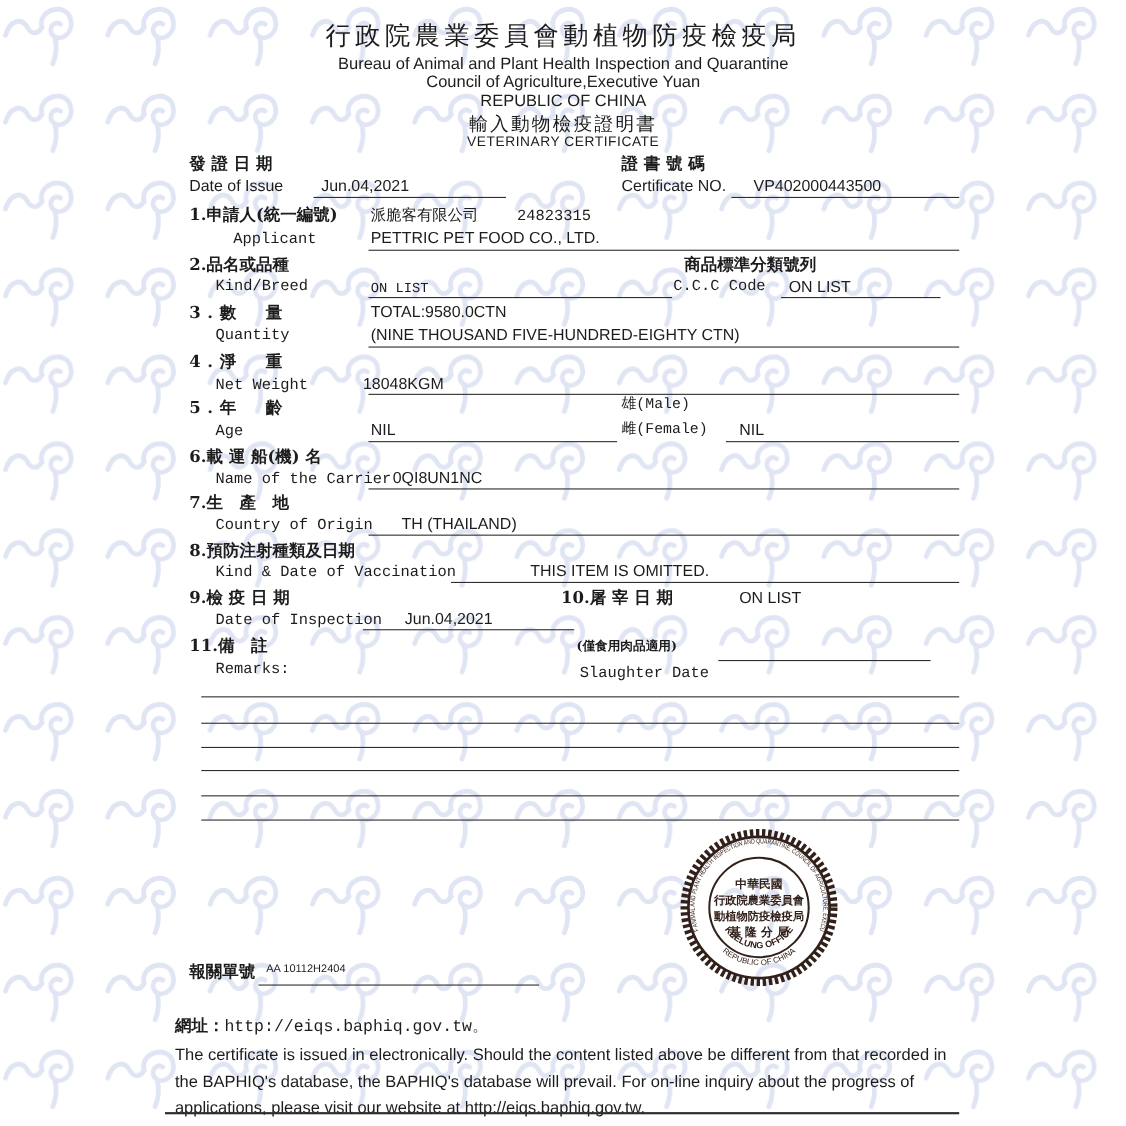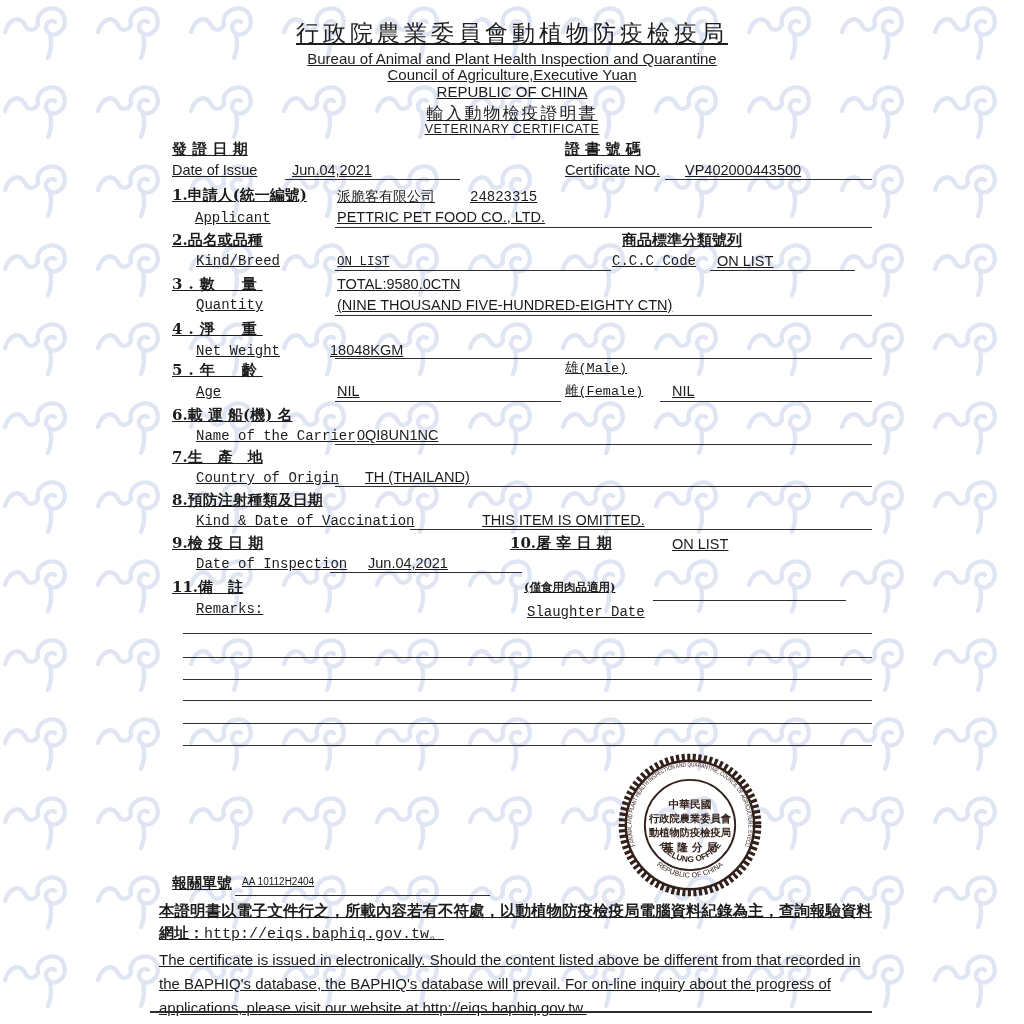--- a/index.html
+++ b/index.html
@@ -1,18 +1,18 @@
 <!DOCTYPE html>
 <html><head>
 <meta charset="utf-8">
 <style>
   html,body{margin:0;padding:0;background:#ffffff;}
   #page{position:relative;width:1024px;height:1024px;background:#ffffff;overflow:hidden;
         font-family:"Liberation Sans","DejaVu Sans",sans-serif;color:#1c1c1c;}
-  .abs{position:absolute;white-space:nowrap;line-height:1.15;text-decoration:underline;}
+  .abs{position:absolute;white-space:nowrap;line-height:1.15;}
   .ctr{left:0;width:1024px;text-align:center;}
   .zh{font-family:"DejaVu Serif","Liberation Serif",serif;font-weight:bold;font-size:15px;}
   .zhbig{font-family:"DejaVu Serif","Liberation Serif",serif;font-weight:500;}
   .mono{font-family:"Liberation Mono","DejaVu Sans Mono",monospace;font-size:14px;}
   .val{font-family:"Liberation Sans","DejaVu Sans",sans-serif;font-size:14.5px;}
   .valmono{font-family:"Liberation Mono","DejaVu Sans Mono",monospace;font-size:12.5px;}
   .rule{position:absolute;border-top:1.6px solid #2e2e2e;height:0;}
   .wm{position:absolute;left:0;top:0;z-index:0;}
   .fg{position:absolute;left:0;top:0;width:1024px;height:1024px;z-index:1;}
   .seal{position:absolute;left:613px;top:748px;}
@@ -51,21 +51,21 @@
     <div class="rule" style="left:285px;top:179px;width:175px;"></div>
 
     <div class="abs zh" style="left:565px;top:141px;">證 書 號 碼</div>
     <div class="abs val" style="left:565px;top:162px;">Certificate NO.</div>
     <div class="abs val" style="left:685px;top:162px;">VP402000443500</div>
     <div class="rule" style="left:665px;top:179px;width:207px;"></div>
 
     <div class="abs zh" style="left:172px;top:187px;">1.申請人(統一編號)</div>
     <div class="abs zhbig" style="left:337px;top:188px;font-size:14px;">派脆客有限公司</div>
     <div class="abs valmono" style="left:470px;top:189px;font-size:14px;">24823315</div>
-    <div class="abs mono" style="left:195px;top:210px;">Applicant</div>
+    <div class="abs mono" style="left:212px;top:210px;">Applicant</div>
     <div class="abs val" style="left:337px;top:209px;">PETTRIC PET FOOD CO., LTD.</div>
     <div class="rule" style="left:335px;top:227px;width:537px;"></div>
 
     <div class="abs zh" style="left:172px;top:232px;">2.品名或品種</div>
     <div class="abs zh" style="left:622px;top:232px;">商品標準分類號列</div>
     <div class="abs mono" style="left:196px;top:253px;">Kind/Breed</div>
     <div class="abs valmono" style="left:337px;top:255px;">ON LIST</div>
     <div class="abs mono" style="left:612px;top:253px;">C.C.C Code</div>
     <div class="abs val" style="left:717px;top:253px;">ON LIST</div>
     <div class="rule" style="left:335px;top:270px;width:276px;"></div>
@@ -147,21 +147,20 @@
         <text x="75" y="72" font-size="10">行政院農業委員會</text>
         <text x="75" y="86" font-size="10">動植物防疫檢疫局</text>
         <text x="75" y="100" font-size="10.5">基 隆 分 局</text>
       </g>
     </svg>
 
     <div class="abs zh" style="left:172px;top:875px;">報關單號</div>
     <div class="abs val" style="left:242px;top:876px;font-size:10px;">AA  10112H2404</div>
     <div class="rule" style="left:235px;top:895px;width:255px;"></div>
 
-    <div class="abs zh" style="left:159px;top:902px;font-size:15.5px;">本證明書以電子文件行之，所載內容若有不符處，以動植物防疫檢疫局電腦資料紀錄為主，查詢報驗資料</div>
     <div class="abs" style="left:159px;top:924px;">
       <span class="zh" style="font-size:15px;">網址：</span><span class="mono" style="font-size:15px;">http://eiqs.baphiq.gov.tw。</span>
     </div>
     <div class="abs para" style="left:159px;top:948px;width:716px;white-space:normal;font-size:15px;">The certificate is issued in electronically. Should the content listed above be different from that recorded in the BAPHIQ's database, the BAPHIQ's database will prevail. For on-line inquiry about the progress of applications, please visit our website at http://eiqs.baphiq.gov.tw.</div>
 
     <div class="rule" style="left:150px;top:1011px;width:722px;border-top-width:2px;"></div>
 
   </div>
 </div>
 

